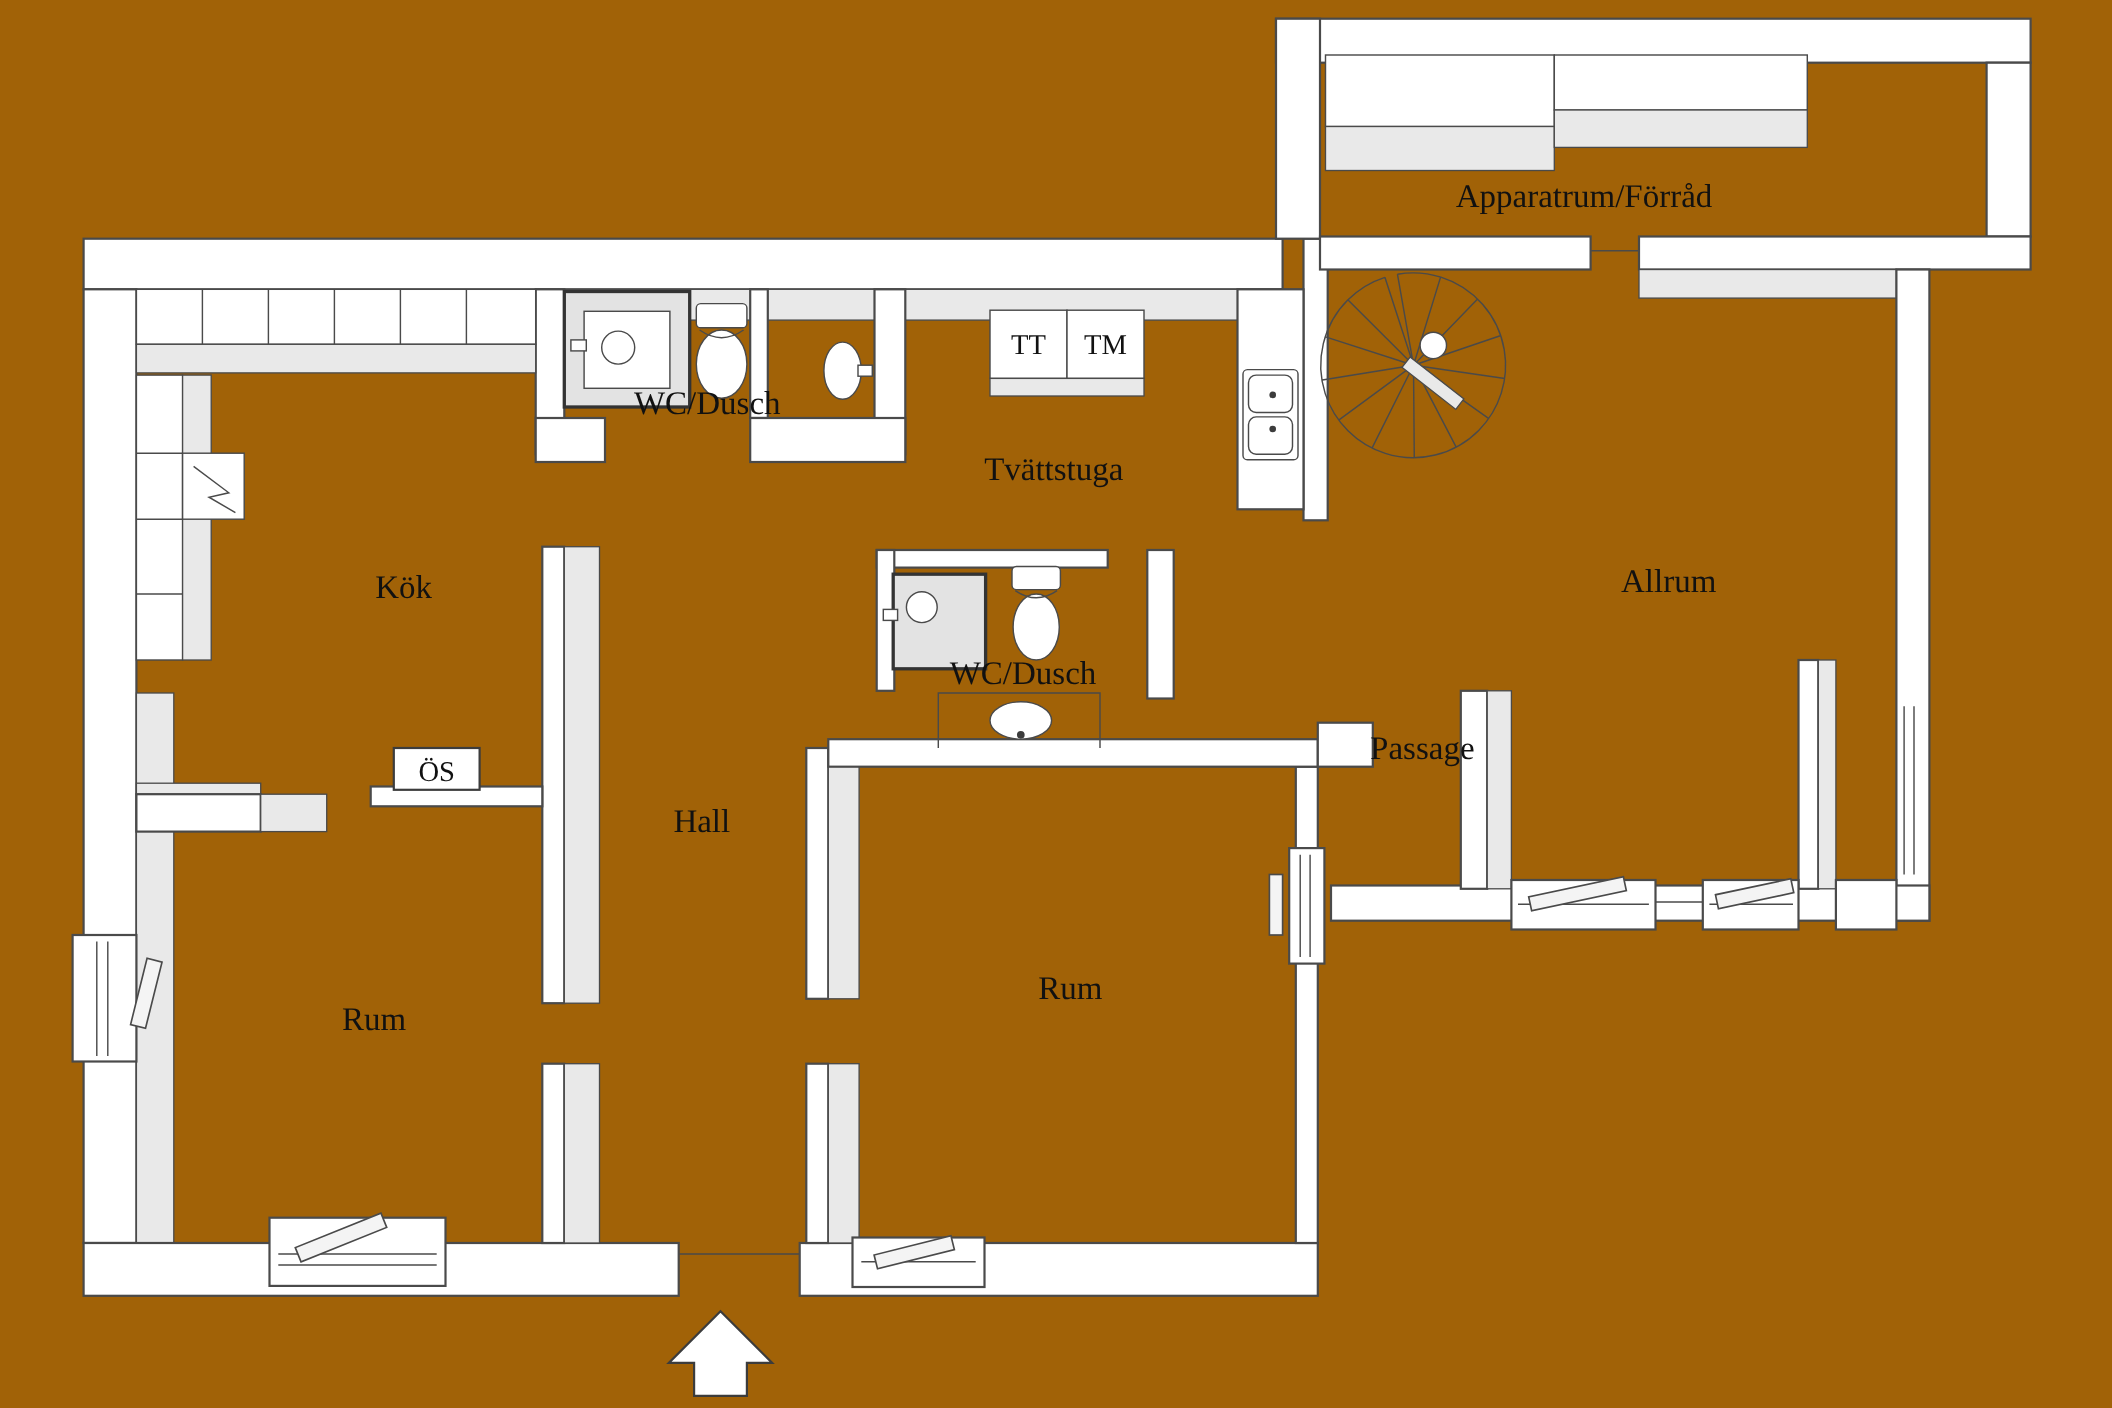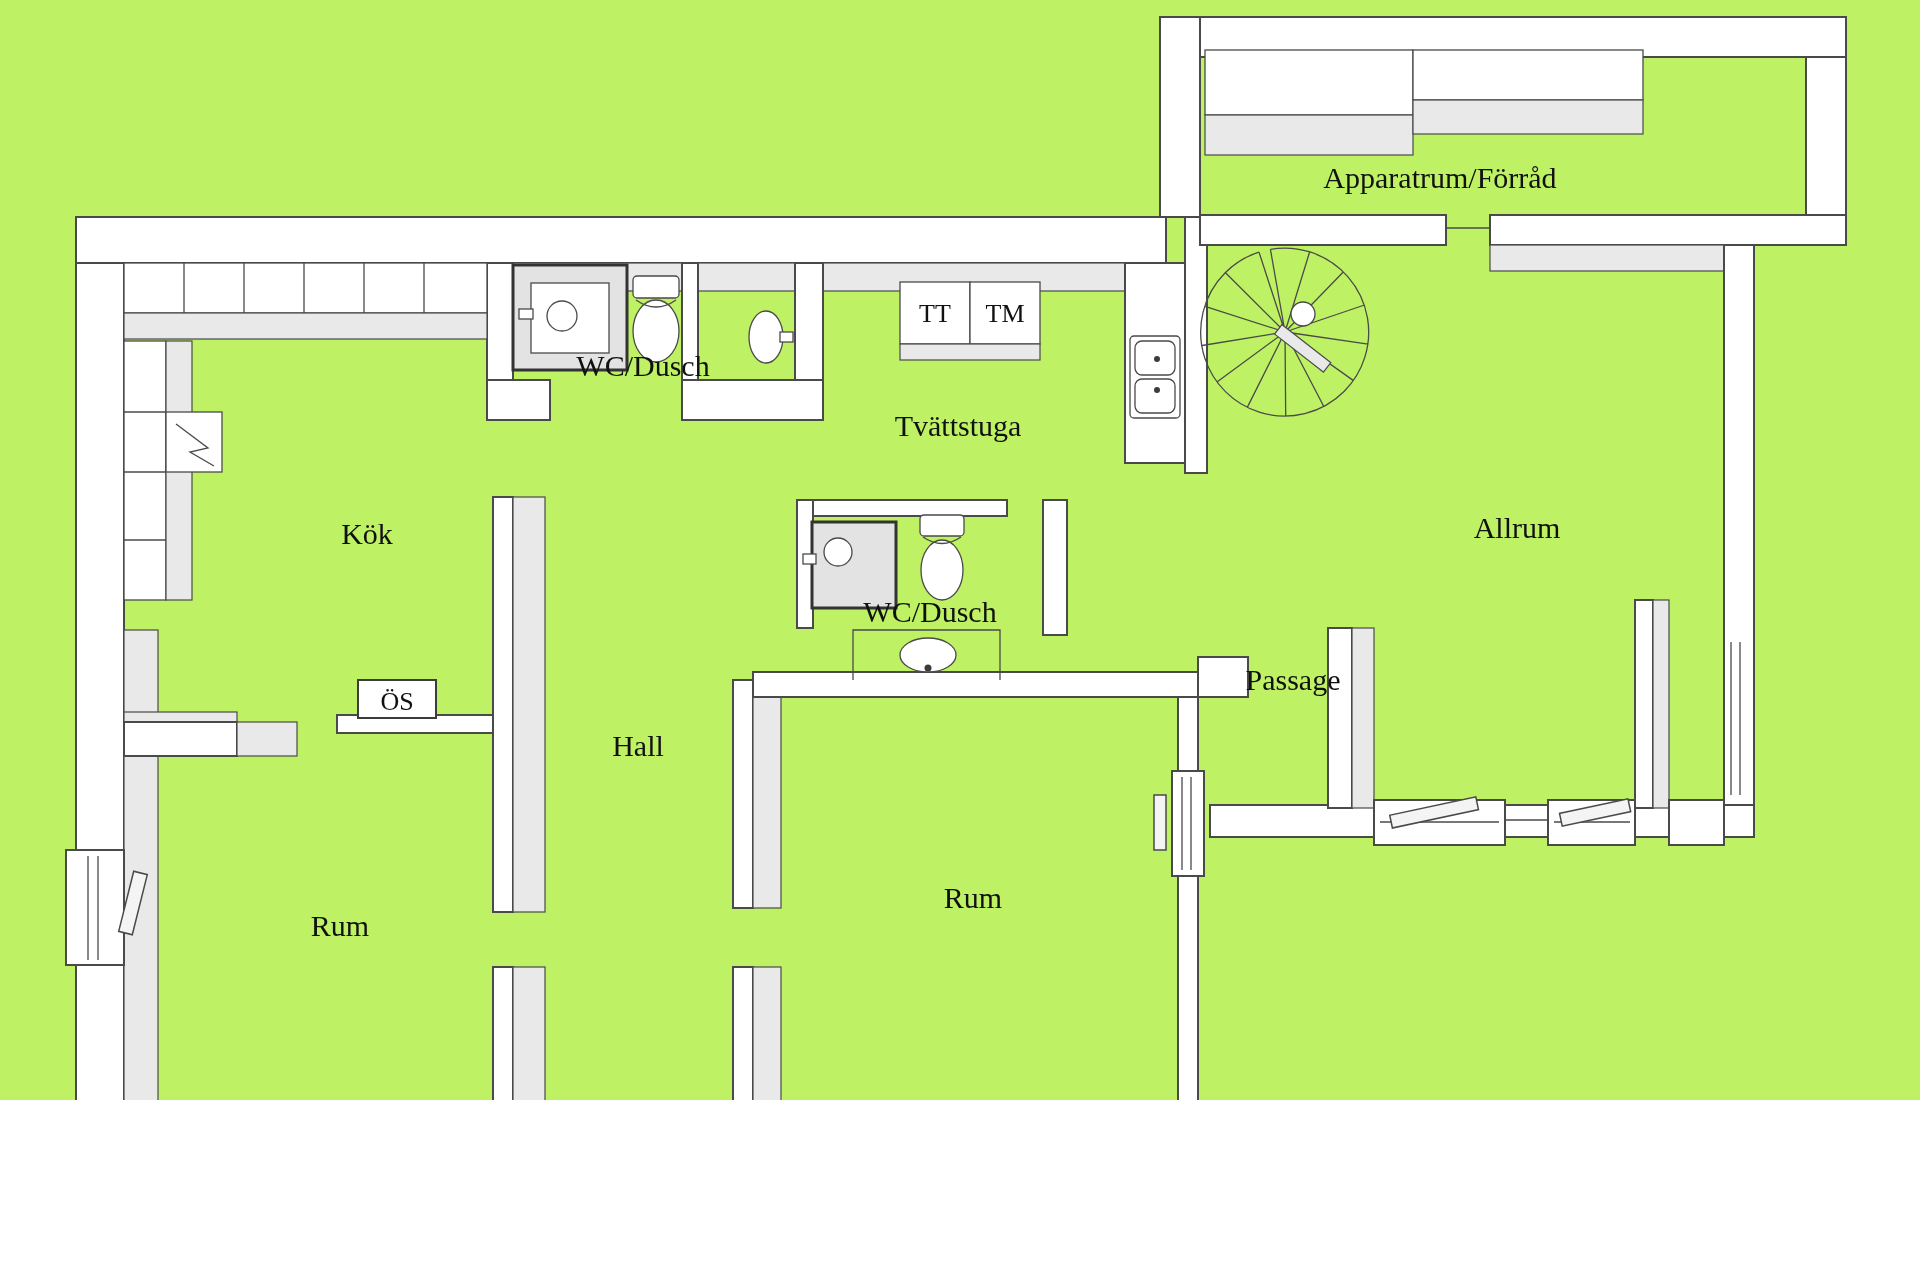--- a/index.html
+++ b/index.html
@@ -1,16 +1,16 @@
 <!DOCTYPE html>
 <html><head>
 <meta charset="utf-8">
 <style>
   html,body{margin:0;padding:0;background:#ffffff;}
-  .stage{width:1920px;height:1100px;background:#bef264;position:relative;overflow:hidden;
+  .stage{width:1920px;height:1280px;background:#a16207;position:relative;overflow:hidden;
          font-family:"Liberation Serif", serif;}
   svg{display:block;}
   .wall{fill:#ffffff;stroke:#4a4a4a;stroke-width:2;}
   .face{fill:#e9e9e9;stroke:#4a4a4a;stroke-width:1.2;}
   .fix{fill:#ffffff;stroke:#3c3c3c;stroke-width:2;}
   .fixthin{fill:#ffffff;stroke:#4a4a4a;stroke-width:1.3;}
   .shower{fill:#e3e3e3;stroke:#333333;stroke-width:3;}
   .thin{fill:none;stroke:#4a4a4a;stroke-width:1.3;}
   .rad{fill:#f4f4f4;stroke:#4a4a4a;stroke-width:1.5;}
   .lbl{font-family:"Liberation Serif", serif;font-size:30px;fill:#111111;text-anchor:middle;}

